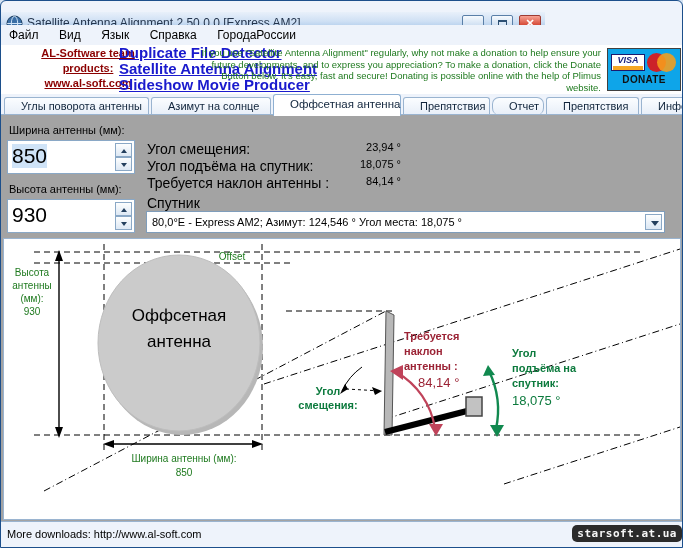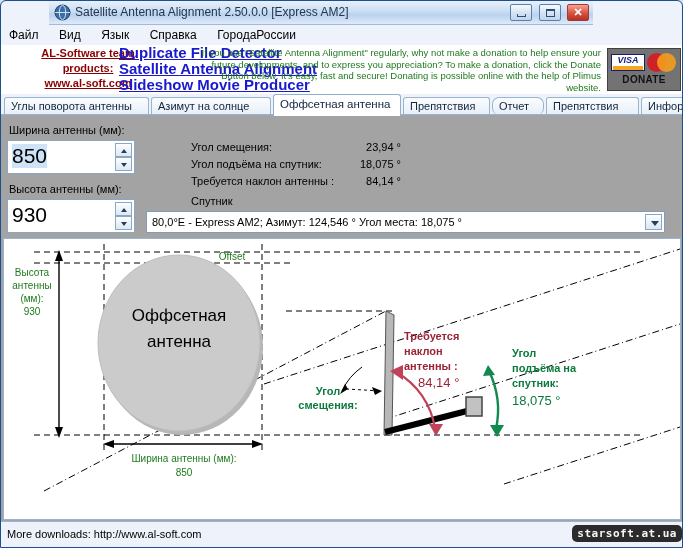--- a/index.html
+++ b/index.html
@@ -12,25 +12,24 @@
   .window{
     position:absolute;left:0;top:0;width:683px;height:548px;
     box-sizing:border-box;
     background:#eef3fb;
     border:1px solid #1c4f8b;
     border-radius:6px 6px 0 0;
     overflow:hidden;
   }
   
   .titlebar{
-    position:absolute;left:0;top:0;width:544px;height:24px;
+    position:absolute;left:0;top:11px;width:544px;height:24px;
     background:linear-gradient(to bottom,#e8f0fa 0%,#cfe0f4 40%,#b9d2ee 60%,#dfeaf8 100%);
     border-bottom:1px solid #9dbbdd;
     box-sizing:border-box;
-    margin-left:48px;
   }
   .title-icon{
     position:absolute;left:5px;top:3px;width:17px;height:17px;
   }
   .title-text{
     position:absolute;left:26px;top:4px;
     font-size:12px;color:#24354d;white-space:nowrap;
   }
   .win-btns{position:absolute;right:4px;top:3px;height:18px;}
   .win-btn{
@@ -75,21 +74,21 @@
   .adv-links a{
     display:block;font-size:15px;font-weight:bold;color:#1a1acd;
     text-decoration:underline;line-height:16px;white-space:nowrap;
   }
   .adv-text{
     position:absolute;left:195px;top:2px;width:405px;
     font-size:9.5px;color:#1f7a1f;line-height:11.6px;text-align:right;
   }
   .donate{
     position:absolute;right:3px;top:3px;width:74px;height:43px;
-    border:1px solid #404040;background:#737373;box-sizing:border-box;
+    border:1px solid #404040;background:#0ea5e9;box-sizing:border-box;
   }
   .donate .cards{position:absolute;left:3px;top:3px;width:68px;height:21px;}
   .visa{
     position:absolute;left:0;top:2px;width:34px;height:17px;
     border:1px solid #1a1a6e;background:#fff;box-sizing:border-box;
     font-size:9px;font-weight:bold;font-style:italic;color:#1a237e;
     text-align:center;line-height:10px;
   }
   .visa i{display:block;height:4px;background:#f5a623;margin:1px 1px 0 1px;}
   .mc{position:absolute;left:36px;top:0px;width:32px;height:21px;}
@@ -103,21 +102,21 @@
   
   .tabstrip{
     position:absolute;left:0;top:93px;width:683px;height:21px;
   }
   .tab{
     position:absolute;top:3px;height:18px;
     border:1px solid #9ab4d0;border-bottom:none;
     border-radius:3px 3px 0 0;
     background:linear-gradient(to bottom,#fbfdff,#e7eef8);
     font-size:11px;color:#10243b;
-    padding:2px 6px 0 6px;box-sizing:border-box;white-space:nowrap;
+    padding:2px 6px 0 16px;box-sizing:border-box;white-space:nowrap;
   }
   .tab.active{
     top:0px;height:22px;background:#fff;border-color:#8fb0d2;
     padding-top:3px;font-size:11.5px;z-index:5;
   }
   
   .panel{
     position:absolute;left:0;top:113px;width:683px;height:407px;
     background:#a3a3a3;border-top:1px solid #9ab4d0;box-sizing:border-box;
   }
@@ -138,21 +137,21 @@
     background:linear-gradient(to bottom,#fdfefe,#dde8f4);
     position:relative;
   }
   .spin .btns div:after{
     content:"";position:absolute;left:5px;top:5px;
     border-left:3px solid transparent;border-right:3px solid transparent;
   }
   .spin .btns .up:after{border-bottom:4px solid #24405e;}
   .spin .btns .dn:after{border-top:4px solid #24405e;}
 
-  .rowlbl{position:absolute;font-size:11px;color:#000;white-space:nowrap;margin-left:44px;}
+  .rowlbl{position:absolute;font-size:14px;color:#000;white-space:nowrap;}
   .rowval{position:absolute;font-size:11px;color:#000;white-space:nowrap;text-align:right;}
 
   .combo{
     position:absolute;left:145px;top:204px;width:519px;height:22px;
     border:1px solid #7f9dbb;background:#fff;box-sizing:border-box;
   }
   .combo .ctext{position:absolute;left:5px;top:4px;font-size:11px;color:#000;white-space:nowrap;}
   .combo .carrow{
     position:absolute;right:2px;top:2px;width:17px;height:16px;
     border:1px solid #8aa8c6;box-sizing:border-box;

